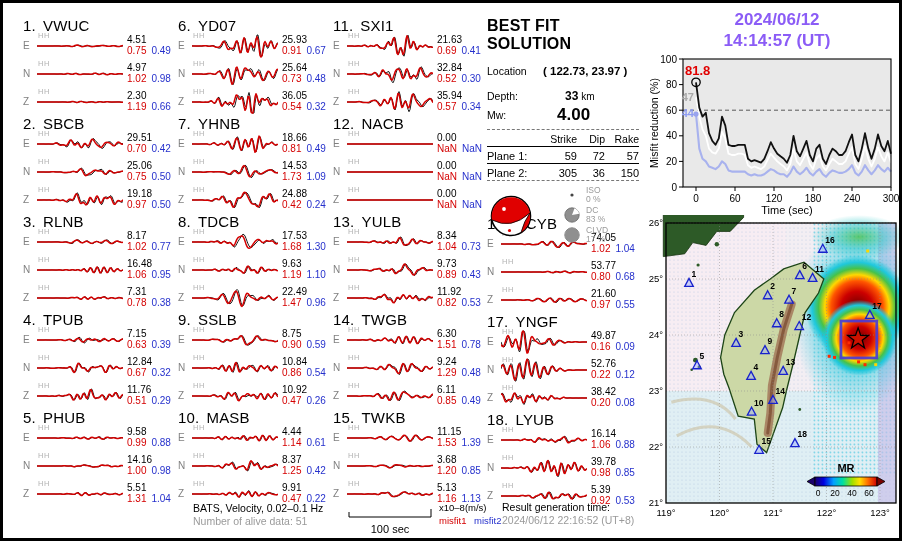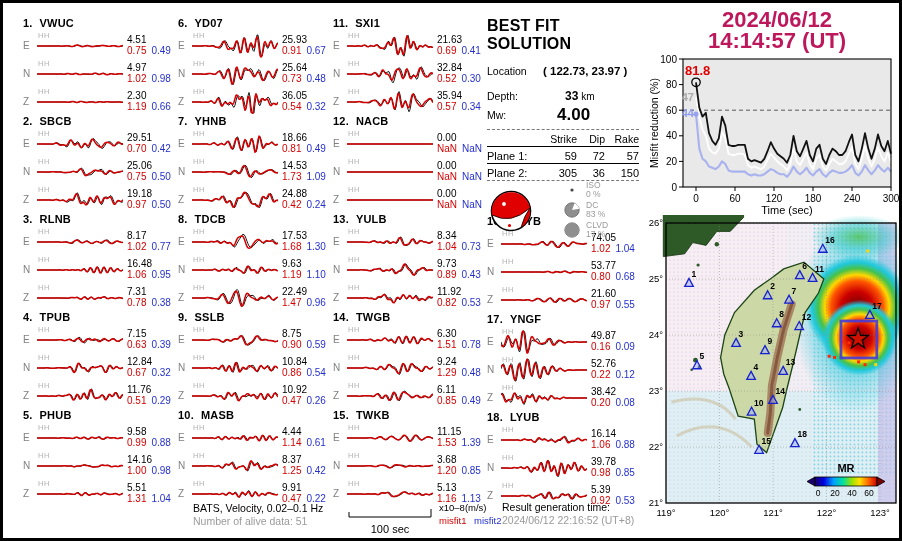--- a/index.html
+++ b/index.html
@@ -1,20 +1,20 @@
 <!DOCTYPE html>
 <html><head>
 <meta charset="utf-8">
 <style>
   html,body{margin:0;padding:0;background:#fff;font-family:"Liberation Sans",sans-serif;}
   #app{position:relative;width:902px;height:541px;background:#fff;border:3px solid #000;box-sizing:border-box;overflow:hidden;}
   .wavecol{position:absolute;top:14px;width:154px;}
   #col1{left:20px}#col2{left:175px}#col3{left:330px}#col4{left:484px;top:212px}
   .station{height:98px;}
-  .st-header{font-size:11px;font-weight:bold;height:14px;letter-spacing:.2px;color:#000;}
+  .st-header{font-size:15px;font-weight:normal;height:14px;letter-spacing:.2px;color:#000;}
   .st-num{margin-right:7px;}
   .ch-row{display:flex;align-items:center;height:28px;}
   .ch-label{width:14px;font-size:10px;color:#808080;}
   .trace-wrap{position:relative;width:86px;height:28px;}
   .inst{position:absolute;left:1px;top:0;font-size:7.5px;color:#b3b3b3;letter-spacing:.5px;}
   .trace-wrap svg{position:absolute;left:0;top:0;}
   .vals{margin-left:4px;font-size:10px;line-height:11px;white-space:nowrap;}
   .amp{color:#000;}
   .m1{color:#d40000;}
   .m2{color:#2530cc;margin-left:5px;}
@@ -26,25 +26,25 @@
   #mw-val{font-size:17px;font-weight:bold;margin-left:14px;}
   #depth-val{font-weight:bold;font-size:12px;margin-left:22px;}
   .unit{font-weight:normal;font-size:10px;margin-left:3px;}
   #sol-table{margin-top:4px;border-top:1px dashed #777;border-bottom:1px dashed #777;width:152px;}
   .tr{display:grid;grid-template-columns:48px 42px 28px 34px;font-size:10.5px;padding:2.5px 0 1.5px 0;}
   .tr span{text-align:right;}
   .tr span:first-child{text-align:left;}
   .tr.hd{border-bottom:1px solid #000;}
   .tr.r1{border-bottom:1px solid #000;font-size:11px;}
   .tr.r2{font-size:11px;}
-  #sol-bottom{display:flex;align-items:center;}
+  #sol-bottom{display:flex;margin-top:5px;align-items:center;}
   #comps{margin-left:28px;}
   .comp{display:flex;align-items:center;margin-bottom:2px;}
   .comp-txt{font-size:8.5px;color:#9a9a9a;line-height:9px;margin-left:5px;}
-  #evt-title{position:absolute;left:652px;top:6px;width:244px;text-align:center;font-weight:bold;font-size:22px;line-height:21px;color:#be185d;}
+  #evt-title{position:absolute;left:652px;top:6px;width:244px;text-align:center;font-weight:bold;font-size:17px;line-height:21px;color:#8b5cf6;}
   #misfit-holder{position:absolute;left:645px;top:48px;}
   #map-holder{position:absolute;left:646px;top:212px;}
   #foot-bats{position:absolute;left:190px;top:499px;font-size:10.5px;line-height:13px;}
   #foot-scale{position:absolute;left:338px;top:504px;}
   #foot-units{position:absolute;left:436px;top:498px;font-size:9.5px;line-height:13px;}
   #foot-result{position:absolute;left:499px;top:498px;font-size:10.5px;line-height:13px;}
   .gray{color:#9a9a9a;}
 </style>
 </head>
 <body>

